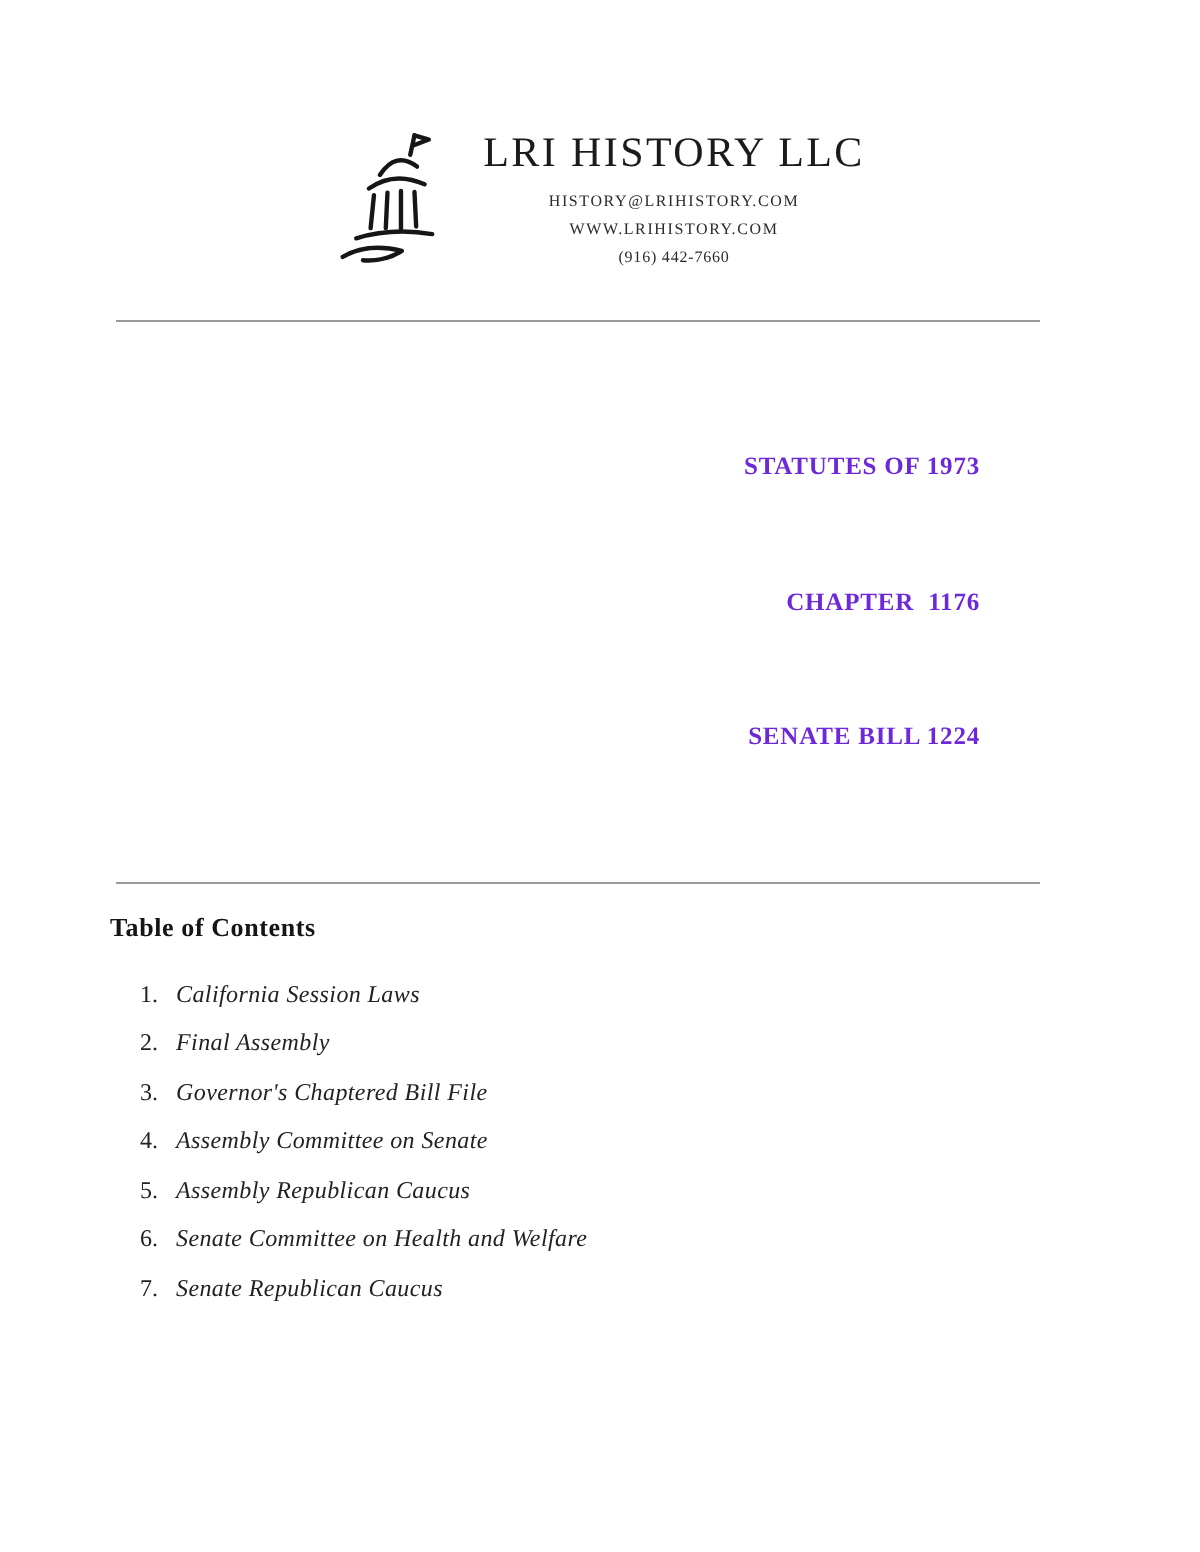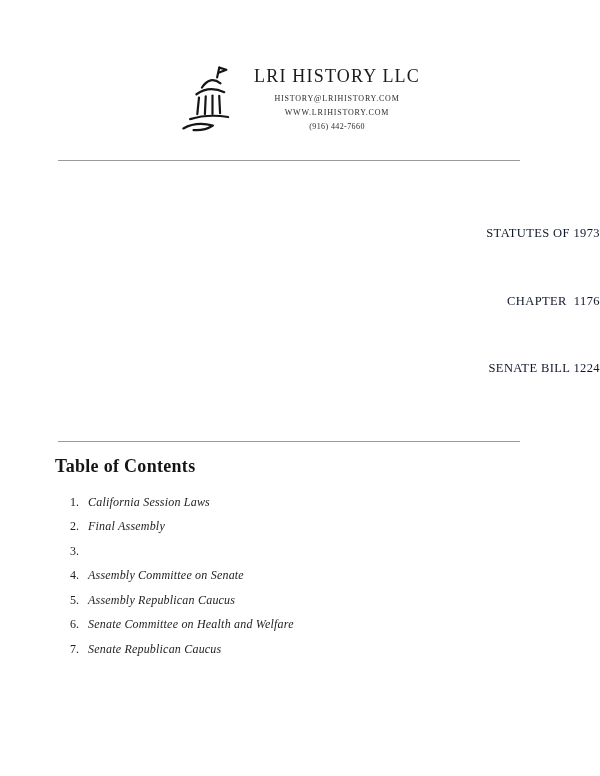--- a/index.html
+++ b/index.html
@@ -21,21 +21,21 @@
     display: flex;
     justify-content: center;
     align-items: center;
     gap: 20px;
     min-height: 86px;
   }
   .logo { width: 54px; height: 78px; flex: 0 0 auto; }
   .logo svg { width: 100%; height: 100%; display: block; }
   .letterhead-text { text-align: center; }
   .company {
-    font-size: 18px;
+    font-size: 21px;
     letter-spacing: 1.2px;
     color: #1b1b1b;
     margin-bottom: 7px;
   }
   .contact {
     font-size: 8px;
     letter-spacing: 0.8px;
     color: #2a2a2a;
     margin-bottom: 5px;
   }
@@ -45,32 +45,33 @@
     border: 0;
     border-top: 1px solid #9b9b9b;
     height: 0;
     margin: 0 80px 0 58px;
   }
   .rule.top { margin-top: 16px; }
   .rule.bottom { margin-top: 16px; }
   
   .reference {
     text-align: right;
+    margin-right: 110px;
     margin-top: 16px;
-    font-weight: normal;
+    font-weight: bold;
     font-size: 12.5px;
     letter-spacing: 0.4px;
     line-height: 22.5px;
     white-space: pre;
-    color: #0f172a;
+    color: #6d28d9;
   }
   
   .toc { margin-left: 55px; margin-top: 14px; }
   .toc-title {
-    font-size: 18px;
+    font-size: 13px;
     font-weight: bold;
     letter-spacing: 0.3px;
     color: #151515;
   }
   .toc-list {
     list-style: none;
     margin-top: 18px;
   }
   .toc-item {
     display: flex;
@@ -140,20 +141,21 @@
       <li class="toc-item">
         <span class="toc-num">1.</span>
         <span class="toc-label">California Session Laws</span>
       </li>
       <li class="toc-item">
         <span class="toc-num">2.</span>
         <span class="toc-label">Final Assembly</span>
       </li>
       <li class="toc-item">
         <span class="toc-num">3.</span>
+        <span class="toc-label">Governor's Chaptered Bill File</span>
       </li>
       <li class="toc-item">
         <span class="toc-num">4.</span>
         <span class="toc-label">Assembly Committee on Senate</span>
       </li>
       <li class="toc-item">
         <span class="toc-num">5.</span>
         <span class="toc-label">Assembly Republican Caucus</span>
       </li>
       <li class="toc-item">

